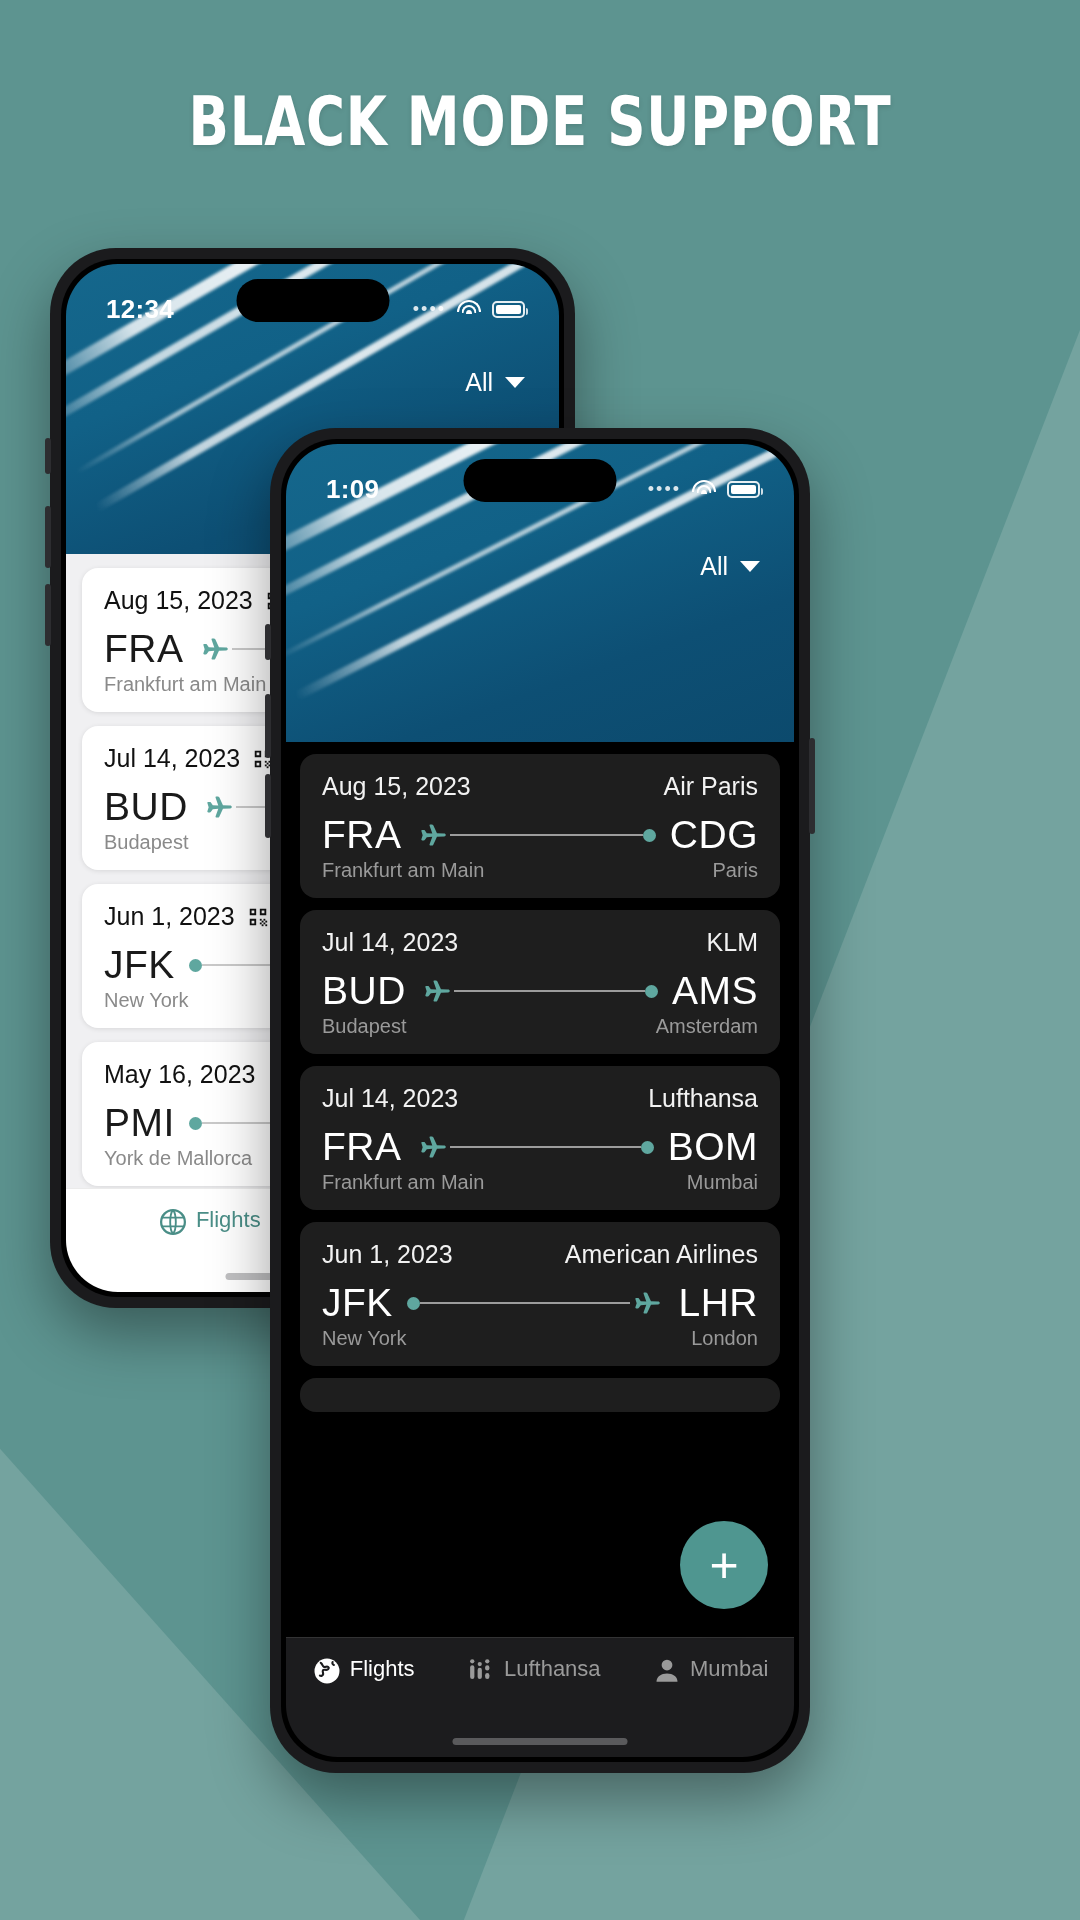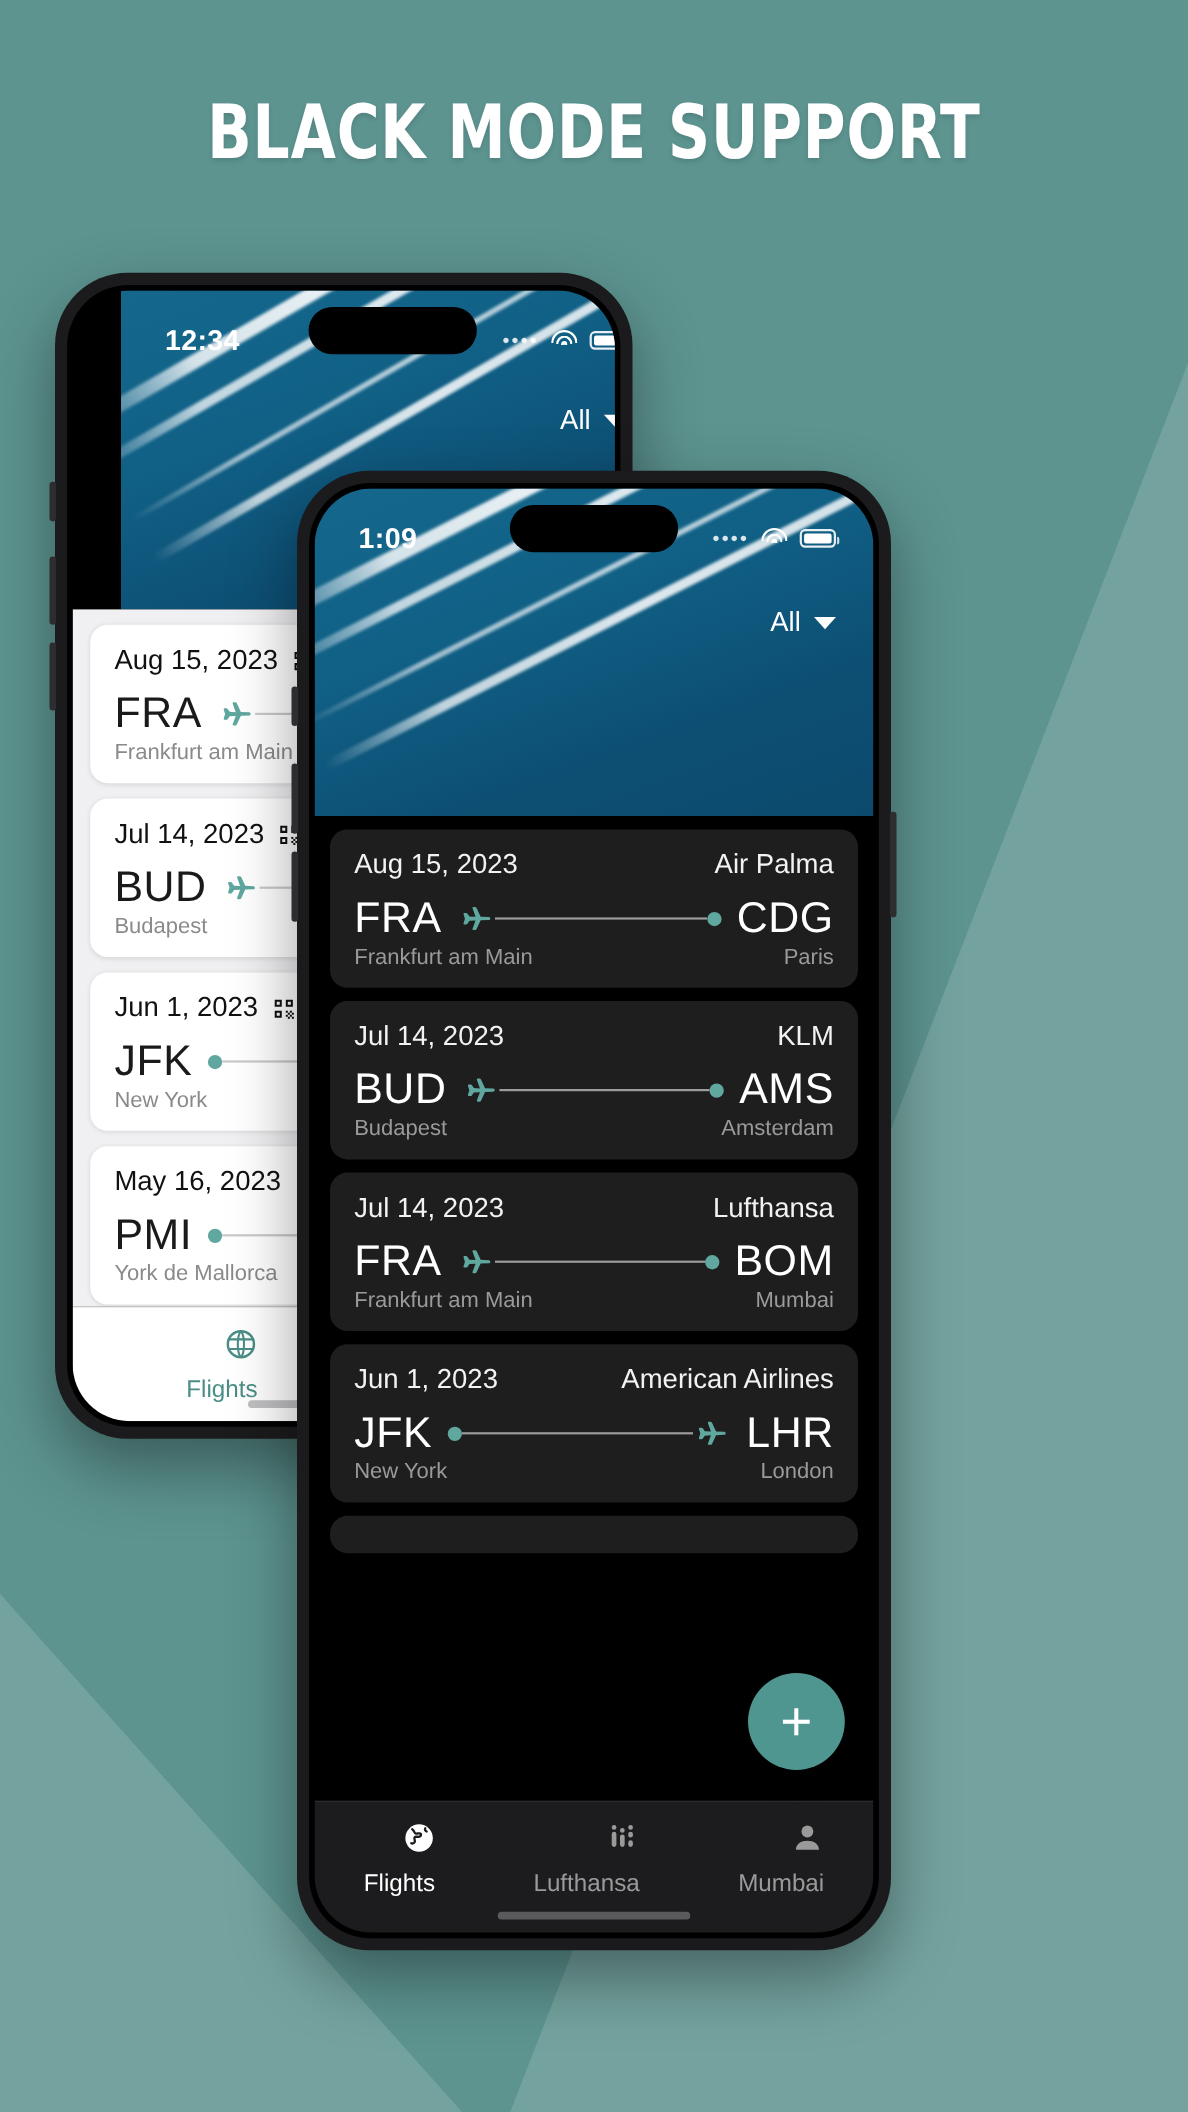--- a/index.html
+++ b/index.html
@@ -159,21 +159,21 @@
   #phone-light .line { background:#c9c9c9; }
   #phone-light .qr { color:#111; }
 
   
   .tabbar {
     position:absolute; left:0; right:0; bottom:0;
     display:flex; align-items:flex-start; justify-content:space-around;
     padding-top:18px;
     border-top:1px solid rgba(255,255,255,.10);
   }
-  .tab { display:flex; flex-direction:column; align-items:flex-end; gap:8px; }
+  .tab { display:flex; flex-direction:row; align-items:flex-start; gap:8px; }
   .tab-label { font-size:22px; }
   #phone-dark .tabbar { background:#1c1c1e; height:120px; }
   #phone-dark .tab.active .tab-label { color:#ffffff; }
   #phone-dark .tab .tab-label { color:#9a9a9a; }
   #phone-light .tabbar { background:#ffffff; height:104px; border-top:1px solid rgba(0,0,0,.08); }
   #phone-light .tab .tab-label { color:#8a8a8a; }
   #phone-light .tab.active .tab-label { color:#4a8e87; }
   .home-ind {
     position:absolute; bottom:12px; left:50%; transform:translateX(-50%);
     width:175px; height:7px; border-radius:4px;
@@ -201,21 +201,21 @@
 <div class="headline">BLACK MODE SUPPORT</div>
 
 <div class="phone" id="phone-light">
   <div class="side-btn" style="top:190px;height:36px;"></div>
   <div class="side-btn" style="top:258px;height:62px;"></div>
   <div class="side-btn" style="top:336px;height:62px;"></div>
   <div class="side-btn r" style="top:300px;height:92px;"></div>
   <div class="bezel">
     <div class="screen">
 
-      <div class="sky" style="height:290px;margin-left:44px;">
+      <div class="sky" style="height:290px;">
         <div class="trail" style="width:560px; top:120px; left:-40px; transform:rotate(-30deg);"></div>
         <div class="trail b" style="width:540px; top:160px; left:-30px; transform:rotate(-30deg);"></div>
         <div class="trail thin" style="width:520px; top:206px; left:10px; transform:rotate(-30deg);"></div>
         <div class="trail b" style="width:500px; top:240px; left:30px; transform:rotate(-30deg);"></div>
         <div class="notch"></div>
         <div class="statusbar">
           <div class="sb-time">12:34</div>
           <div class="sb-right">
             <div class="sb-dots">••••</div>
             <div class="wifi">
@@ -405,21 +405,21 @@
         <div class="filter-row" style="top:108px;">
           <span class="filter-label">All</span>
           <span class="caret"></span>
         </div>
       </div>
 
       <div class="list" id="list-dark" style="top:298px; bottom:120px; padding:12px 14px; display:flex; flex-direction:column; gap:12px;">
           <div class="card">
             <div class="card-top">
               <span class="card-date">Aug 15, 2023</span>
-              <span class="card-airline">Air Palma</span>
+              <span class="card-airline">Air Paris</span>
             </div>
             <div class="route">
               <span class="route-code">FRA</span>
               <span class="route-mid">
                 <svg width="34" height="34" viewBox="0 0 24 24" fill="#5fa79f">
                   <path d="M21 12c0 .6-.5 1-1.1 1l-5.1.2-2.6 5.6c-.2.4-.6.6-1 .6h-1c-.5 0-.8-.5-.6-.9l1.9-5.2-3.9.2-1.3 1.9c-.2.3-.5.4-.8.4H4.4c-.4 0-.7-.4-.6-.8l.9-2.9-.9-2.9c-.1-.4.2-.8.6-.8h1.1c.3 0 .6.1.8.4l1.3 1.9 3.9.2L9.6 5.5c-.2-.5.1-.9.6-.9h1c.4 0 .8.2 1 .6l2.6 5.6 5.1.2c.6 0 1.1.4 1.1 1z"></path>
                 </svg>
                 <span class="line"></span>
                 <span class="dot"></span>
               </span>

